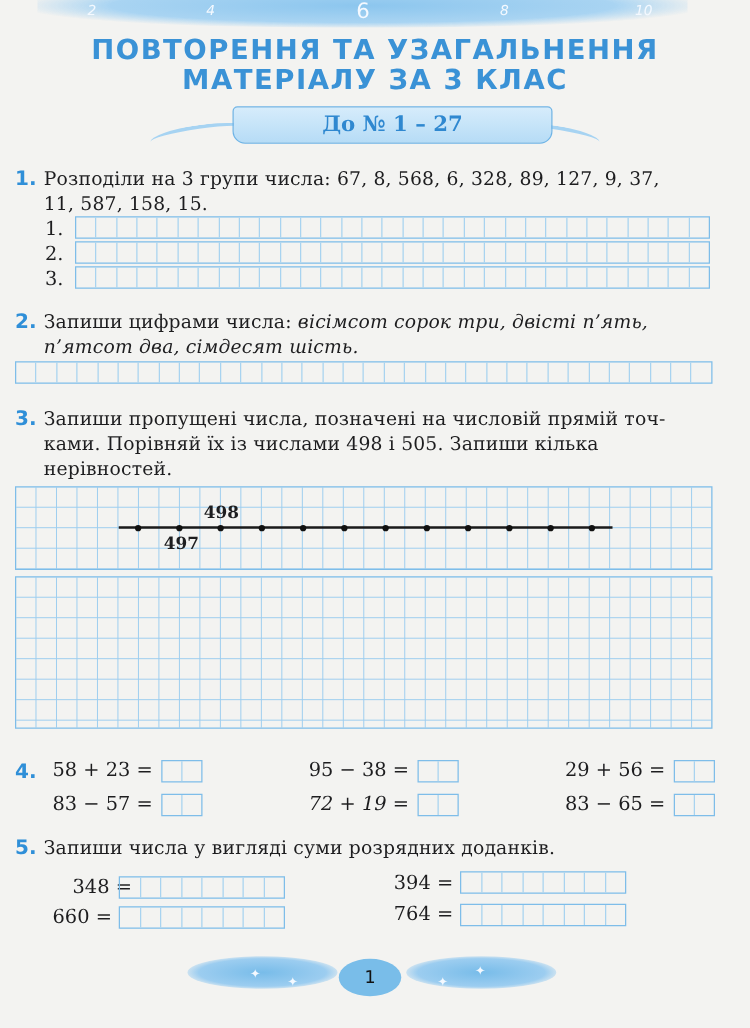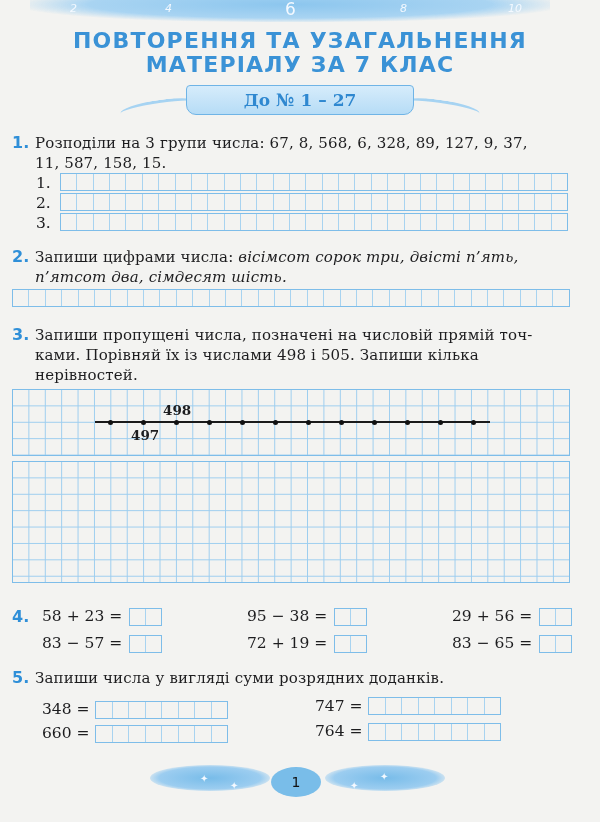--- a/index.html
+++ b/index.html
@@ -33,21 +33,21 @@
   .title.l2 { top: 52px; font-size: 22px; }
 
   .ribbon-wrap { left: 120px; top: 82px; width: 360px; height: 42px; }
   .ribbon-tail {
     position: absolute; top: 18px; width: 80px; height: 16px;
     border-top: 3px solid #a6d3f2; border-radius: 50%;
   }
   .ribbon-tail.left { left: 0; transform: rotate(-8deg); }
   .ribbon-tail.right { right: 0; transform: rotate(8deg); }
   .ribbon {
-    position: absolute; left: 66px; top: 3px; width: 228px; height: 30px;
+    position: absolute; left: 66px; top: 3px; width: 256px; height: 30px;
     background: linear-gradient(#d6ecfb, #b6dcf6);
     border: 1px solid #6fb4e6; border-radius: 4px 4px 10px 10px;
     text-align: center; line-height: 28px;
     color: #2f88d0; font-weight: bold; font-size: 17px;
   }
 
   .task-num {
     position: absolute; color: #2f8fd8; font-family: "DejaVu Sans", sans-serif;
     font-weight: bold; font-size: 16px;
   }
@@ -101,21 +101,21 @@
 
 <div class="abs top-cloud">
   <span class="top-cloud-num" style="left:40px">2</span>
   <span class="top-cloud-num" style="left:135px">4</span>
   <span class="top-cloud-num big" style="left:255px">6</span>
   <span class="top-cloud-num" style="left:370px">8</span>
   <span class="top-cloud-num" style="left:478px">10</span>
 </div>
 
 <div class="abs title l1">ПОВТОРЕННЯ ТА УЗАГАЛЬНЕННЯ</div>
-<div class="abs title l2">МАТЕРІАЛУ ЗА 7 КЛАС</div>
+<div class="abs title l2">МАТЕРІАЛУ ЗА 3 КЛАС</div>
 
 <div class="abs ribbon-wrap">
   <div class="ribbon-tail left"></div>
   <div class="ribbon-tail right"></div>
   <div class="ribbon">До № 1 – 27</div>
 </div>
 
 <div class="task-num" style="left:12px; top:133px;">1.</div>
 <div class="task-text" style="left:35px; top:133px;">Розподіли на 3 групи числа: 67, 8, 568, 6, 328, 89, 127, 9, 37,</div>
 <div class="task-text" style="left:35px; top:153px;">11, 587, 158, 15.</div>
@@ -309,46 +309,46 @@
 <div class="ans2" style="left:539px; top:608px;">
     <div class="c"></div>
     <div class="c"></div>
   </div>
 
 <div class="expr" style="left:42px; top:634px;">83 − 57 =</div>
 <div class="ans2" style="left:129px; top:635px;">
     <div class="c"></div>
     <div class="c"></div>
   </div>
-<div class="expr" style="left:247px; top:634px;">72 + 19 =</div>
+<div class="expr" style="left:247px; top:634px;font-style:italic;">72 + 19 =</div>
 <div class="ans2" style="left:334px; top:635px;">
     <div class="c"></div>
     <div class="c"></div>
   </div>
 <div class="expr" style="left:452px; top:634px;">83 − 65 =</div>
 <div class="ans2" style="left:539px; top:635px;">
     <div class="c"></div>
     <div class="c"></div>
   </div>
 
 <div class="task-num" style="left:12px; top:668px;">5.</div>
 <div class="task-text" style="left:35px; top:668px;">Запиши числа у вигляді суми розрядних доданків.</div>
 
-<div class="expr" style="left:42px; top:700px;text-align:center;">348 =</div>
+<div class="expr" style="left:58px; top:700px;text-align:center;">348 =</div>
 <div class="cellrow" style="left:95px; top:701px; width:133px;" id="t5a">
     <div class="c"></div>
     <div class="c"></div>
     <div class="c"></div>
     <div class="c"></div>
     <div class="c"></div>
     <div class="c"></div>
     <div class="c"></div>
     <div class="c"></div>
   </div>
-<div class="expr" style="left:315px; top:697px;">747 =</div>
+<div class="expr" style="left:315px; top:697px;">394 =</div>
 <div class="cellrow" style="left:368px; top:697px; width:133px;" id="t5b">
     <div class="c"></div>
     <div class="c"></div>
     <div class="c"></div>
     <div class="c"></div>
     <div class="c"></div>
     <div class="c"></div>
     <div class="c"></div>
     <div class="c"></div>
   </div>

